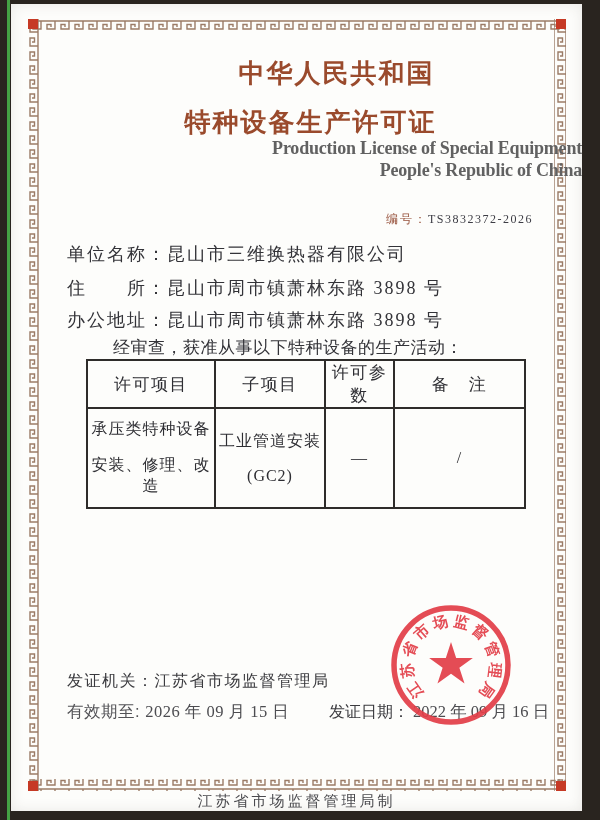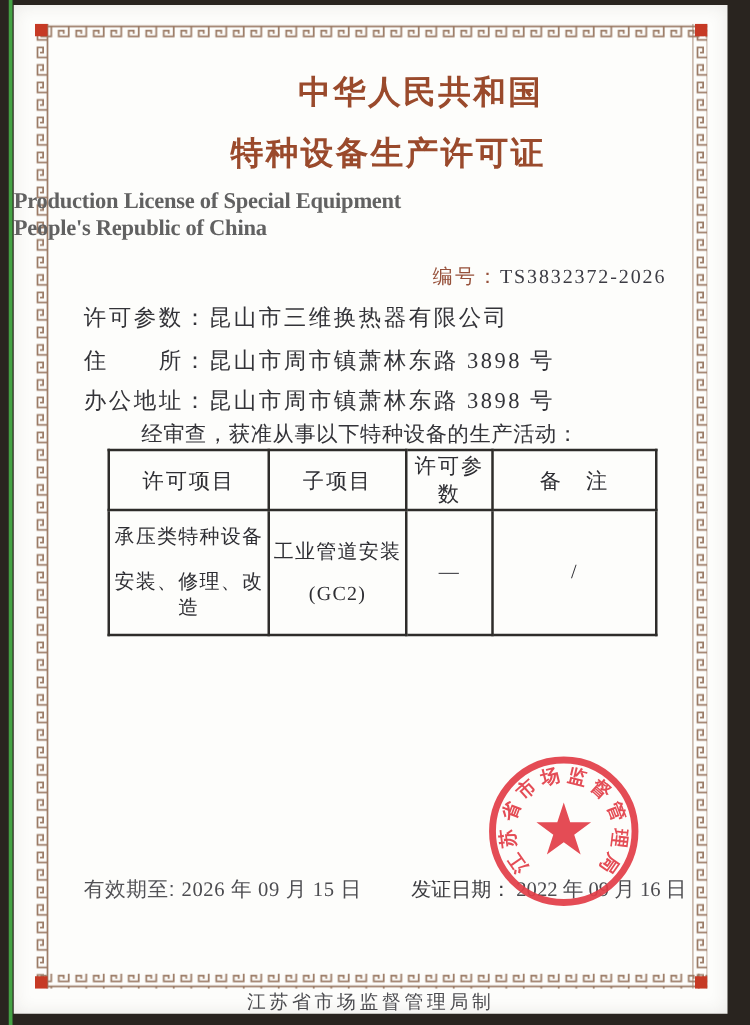--- a/index.html
+++ b/index.html
@@ -14,26 +14,26 @@
   .paper {
     position:absolute; left:11px; top:4px; width:571px; height:807px;
     background:#fdfdfb; box-shadow: inset 0 0 14px rgba(60,50,40,.10);
   }
   .border-svg { position:absolute; left:17px; top:15px; }
 
   .title-cn { position:absolute; left:0; width:100%; text-align:center;
     font-size:26px; font-weight:bold; letter-spacing:2px; color:#9a4a2c; }
   .title-cn-1 { top:52px;margin-left:40px; }
   .title-cn-2 { top:101px;padding-left:28px; }
-  .title-en { position:absolute; left:0; width:100%; text-align:left;
-    font-size:18px; font-weight:bold; color:#616161; letter-spacing:-0.2px;margin-top:12px; }
+  .title-en { position:absolute; left:0; width:100%; text-align:right;
+    font-size:18px; font-weight:bold; color:#616161; letter-spacing:-0.2px; }
   .title-en-1 { top:134px; }
   .title-en-2 { top:156px; }
 
-  .license-no { position:absolute; top:207px; right:49px; font-size:16px;margin-left:24px; }
+  .license-no { position:absolute; top:207px; right:49px; font-size:12px;margin-left:24px; }
   .license-no .lbl { color:#96503a; letter-spacing:2px; }
   .license-no .val { color:#3c3c44; letter-spacing:1.5px; }
 
   .field-line { position:absolute; left:56px; font-size:18px; color:#333338; letter-spacing:2px; white-space:nowrap; }
   .f0 { top:238px; } .f1 { top:272px; } .f2 { top:304px; }
 
   .intro-line { position:absolute; left:102px; top:332px; font-size:17px; color:#333338; letter-spacing:0.5px; }
 
   table.license-table {
     position:absolute; left:75px; top:355px; width:438px;
@@ -90,21 +90,21 @@
   <div class="title-cn title-cn-1">中华人民共和国</div>
   <div class="title-cn title-cn-2">特种设备生产许可证</div>
   <div class="title-en title-en-1">Production License of Special Equipment</div>
   <div class="title-en title-en-2">People's Republic of China</div>
 
   <div class="license-no">
     <span class="lbl">编号：</span><span class="val">TS3832372-2026</span>
   </div>
 
   <div class="field-line f0">
-    <span>许可参数：</span><span>昆山市三维换热器有限公司</span>
+    <span>单位名称：</span><span>昆山市三维换热器有限公司</span>
   </div>
   <div class="field-line f1">
     <span>住　　所：</span><span>昆山市周市镇萧林东路 3898 号</span>
   </div>
   <div class="field-line f2">
     <span>办公地址：</span><span>昆山市周市镇萧林东路 3898 号</span>
   </div>
 
   <div class="intro-line">经审查，获准从事以下特种设备的生产活动：</div>
 
@@ -136,20 +136,23 @@
             <span>工业管道安装</span>
             <span>(GC2)</span>
           </div>
         </td>
         <td class="dash-cell">—</td>
         <td class="slash-cell">/</td>
       </tr>
     </tbody>
   </table>
 
+  <div class="footer-line authority-line">
+    <span>发证机关：</span><span>江苏省市场监督管理局</span>
+  </div>
   <div class="footer-line valid-line">
     <span>有效期至:</span>
     <span class="date">2026 年 09 月 15 日</span>
   </div>
   <div class="footer-line issue-line">
     <span>发证日期：</span>
     <span class="date">2022 年 09 月 16 日</span>
   </div>
 
   <svg class="seal-svg" width="130" height="130" viewBox="-65 -65 130 130">

